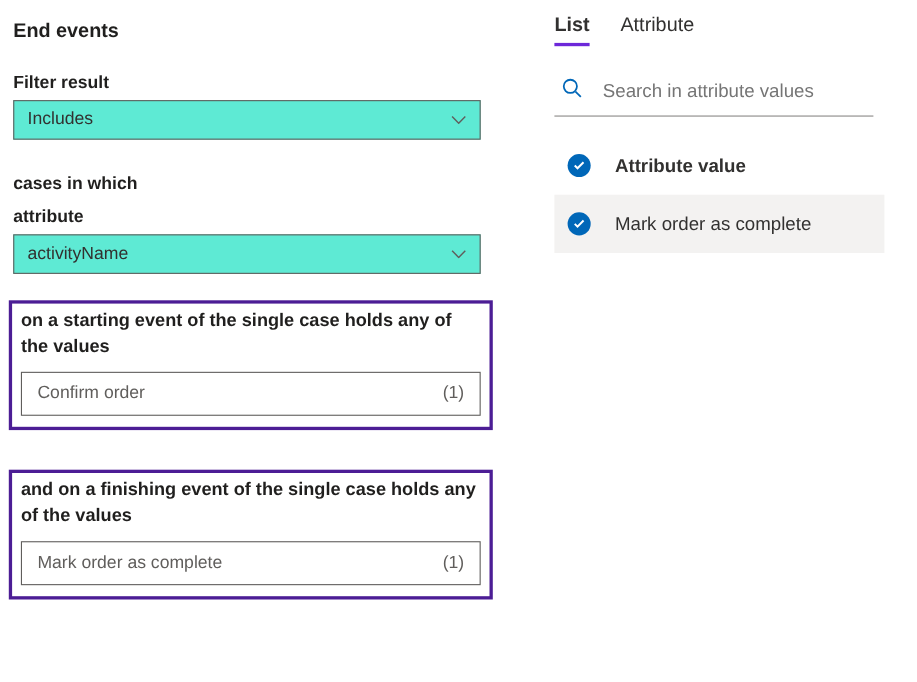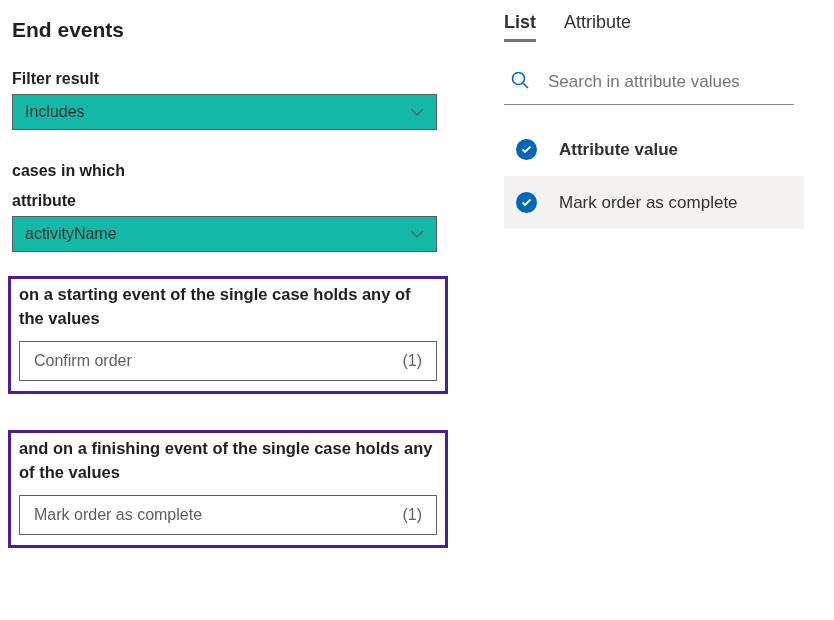--- a/index.html
+++ b/index.html
@@ -14,21 +14,21 @@
     .left-panel {
       width: 480px;
       padding: 18px 10px 18px 12px;
     }
     .right-panel {
       flex: 1;
       padding: 12px 4px 12px 24px;
       border-left: 0;
     }
     h1.page-title {
-      font-size: 21px;
+      font-size: 18px;
       font-weight: 700;
       color: #201f1e;
       margin-bottom: 28px;
     }
     .field-label {
       font-size: 16px;
       font-weight: 700;
       color: #201f1e;
       margin-bottom: 6px;
     }
@@ -36,21 +36,21 @@
       font-size: 16px;
       font-weight: 700;
       color: #201f1e;
       margin-top: 32px;
       margin-bottom: 12px;
     }
     .dropdown {
       width: 425px;
       height: 36px;
       border: 1px solid #605e5c;
-      background: #14b8a6;
+      background: #5eead4;
       display: flex;
       align-items: center;
       justify-content: space-between;
       padding: 0 12px;
       font-size: 16px;
       color: #323130;
       cursor: pointer;
       margin-bottom: 4px;
     }
     .dropdown .chevron {
@@ -91,21 +91,21 @@
       margin-bottom: 4px;
     }
     .tab {
       font-size: 18px;
       padding-bottom: 6px;
       cursor: pointer;
       color: #323130;
     }
     .tab.active {
       font-weight: 700;
-      border-bottom: 3px solid #737373;
+      border-bottom: 3px solid #6d28d9;
     }
     .search-row {
       display: flex;
       align-items: center;
       gap: 18px;
       margin-top: 28px;
       border-bottom: 1px solid #8a8886;
       padding-bottom: 10px;
       padding-left: 6px;
       width: 290px;

